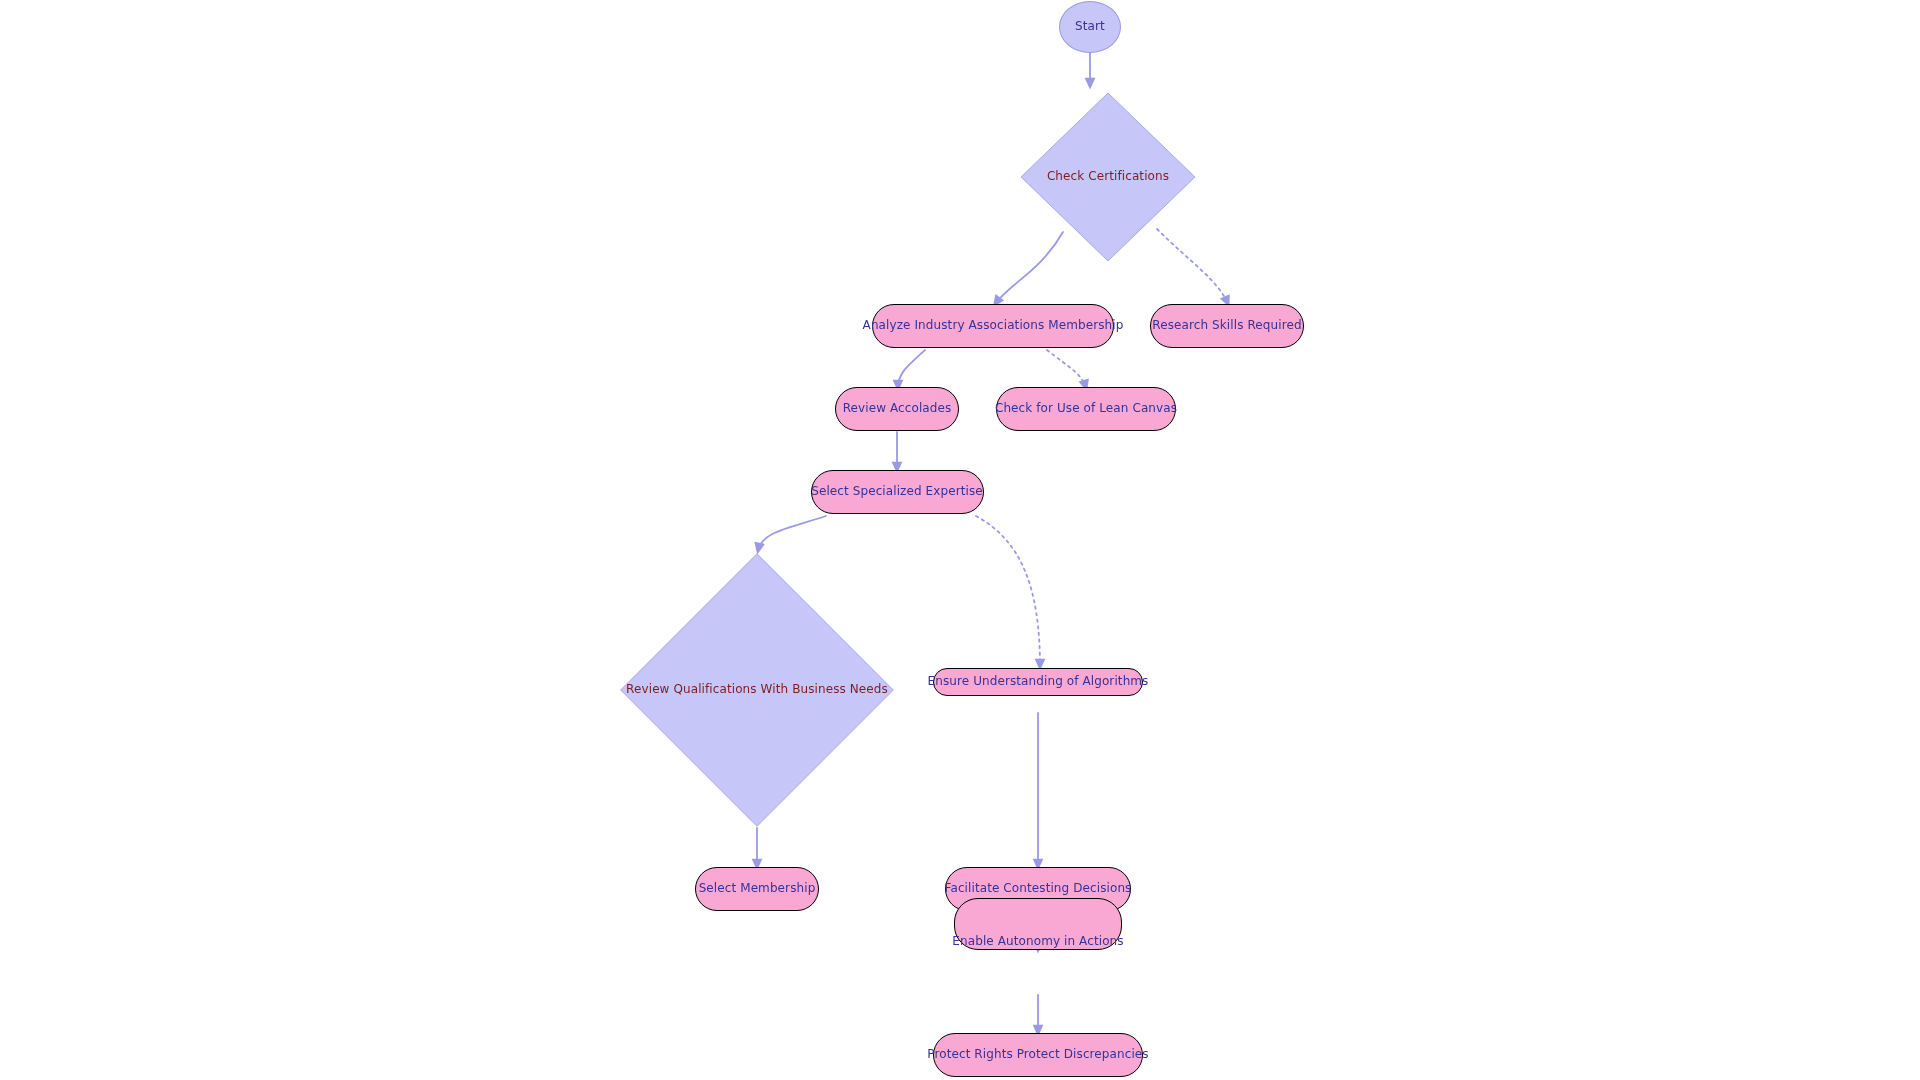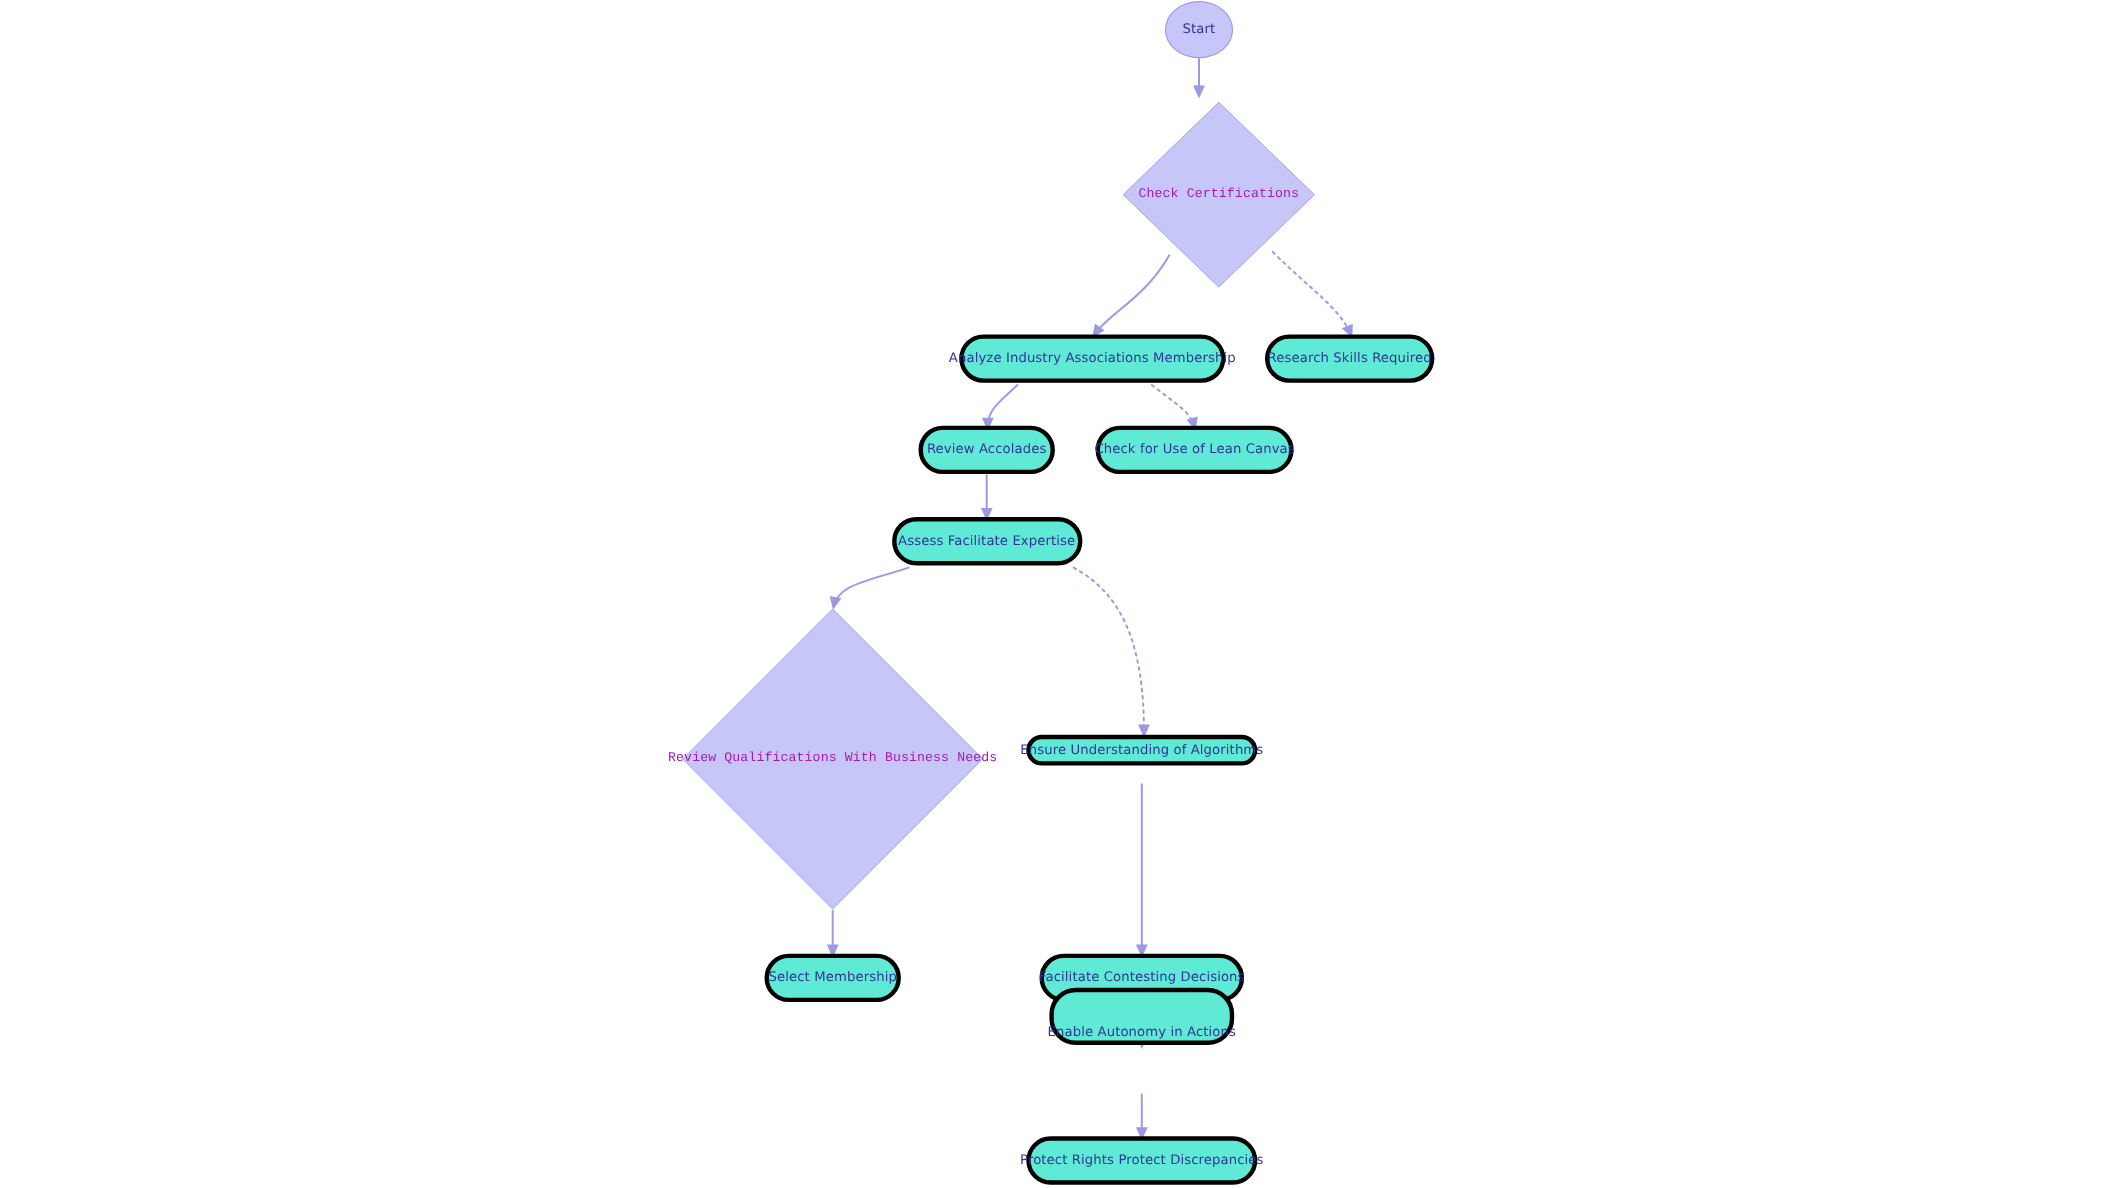--- a/index.html
+++ b/index.html
@@ -34,44 +34,43 @@
     align-items: center;
     justify-content: center;
     text-align: center;
     color: #333399;
     font-size: 12px;
     letter-spacing: 0.1px;
     line-height: 1.15;
     white-space: nowrap;
   }
   .node.round {
-    background: #5eead4;
-    border: 4px solid #000000;
+    background: #f9a8d4;
+    border: 1px solid #000000;
     border-radius: 24px;
   }
   .node.stadium {
     background: #c6c6f8;
     border: 1px solid #9a9ae4;
     border-radius: 50%;
   }
   .node.diamond {
     background: transparent;
     border: none;
   }
   .diamond .dia-shape {
     position: absolute;
     left: 0; top: 0;
     width: 100%;
     height: 100%;
   }
   .diamond .dia-label {
     position: relative;
     z-index: 2;
-    color: #a21caf;
-    font-family: Liberation Mono, monospace;
+    color: #7f1d1d;
   }
 </style>
 </head>
 <body>
 
 <div id="canvas">
 
   <svg id="edge-layer" viewBox="0 0 1920 1080" xmlns="http://www.w3.org/2000/svg">
     <defs>
       <marker id="arrowhead" markerWidth="9" markerHeight="9" refX="5.2" refY="3.6" orient="auto" markerUnits="strokeWidth">
@@ -110,21 +109,21 @@
       <div class="node round" style="left: 1150px; top: 304px; width: 154px; height: 44px;">
         <span>Research Skills Required</span>
       </div>
       <div class="node round" style="left: 835px; top: 387px; width: 124px; height: 44px; justify-content: center;">
         <span>Review Accolades</span>
       </div>
       <div class="node round" style="left: 996px; top: 387px; width: 180px; height: 44px;">
         <span>Check for Use of Lean Canvas</span>
       </div>
       <div class="node round" style="left: 810.5px; top: 470px; width: 173px; height: 44px;">
-        <span>Assess Facilitate Expertise</span>
+        <span>Select Specialized Expertise</span>
       </div>
       <div class="node diamond" style="left: 619px; top: 552px; width: 276px; height: 276px;">
         <svg class="dia-shape" viewBox="0 0 100 100" preserveAspectRatio="none">
           <polygon points="50,0.6 99.4,50 50,99.4 0.6,50" fill="#c6c6f8" stroke="#9a9ae4" stroke-width="0.8" vector-effect="non-scaling-stroke"></polygon>
         </svg>
         <span class="dia-label">Review Qualifications With Business Needs</span>
       </div>
       <div class="node round" style="left: 933px; top: 668px; width: 210px; height: 28px;">
         <span>Ensure Understanding of Algorithms</span>
       </div>

